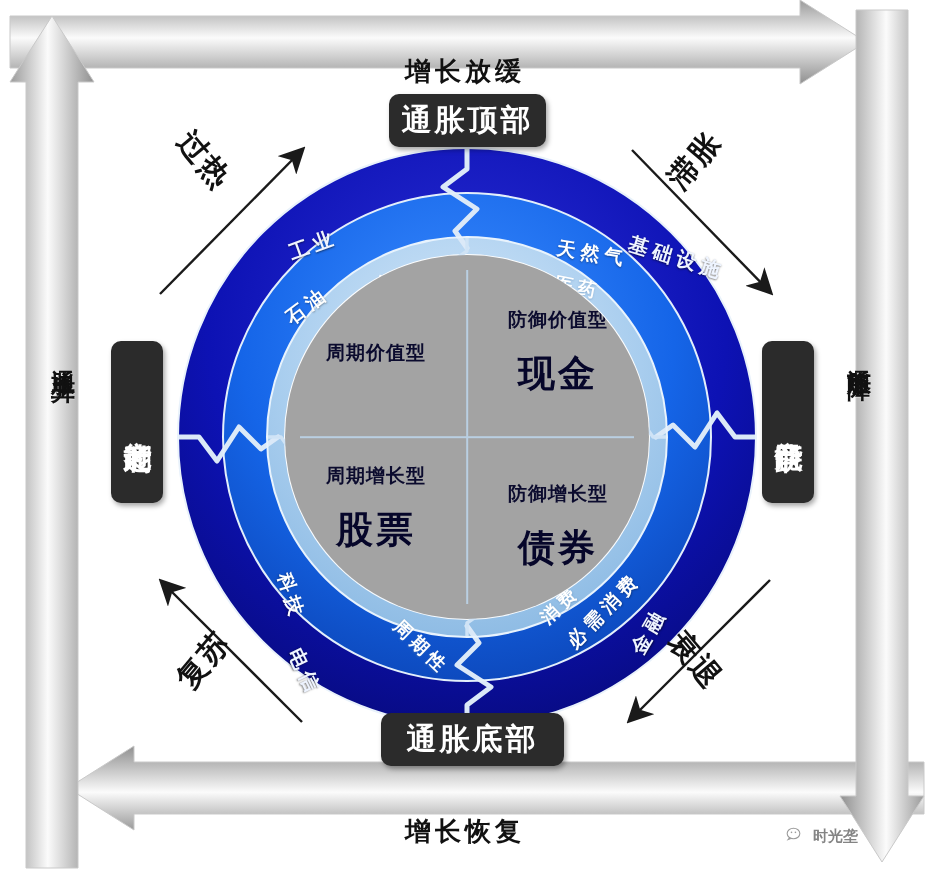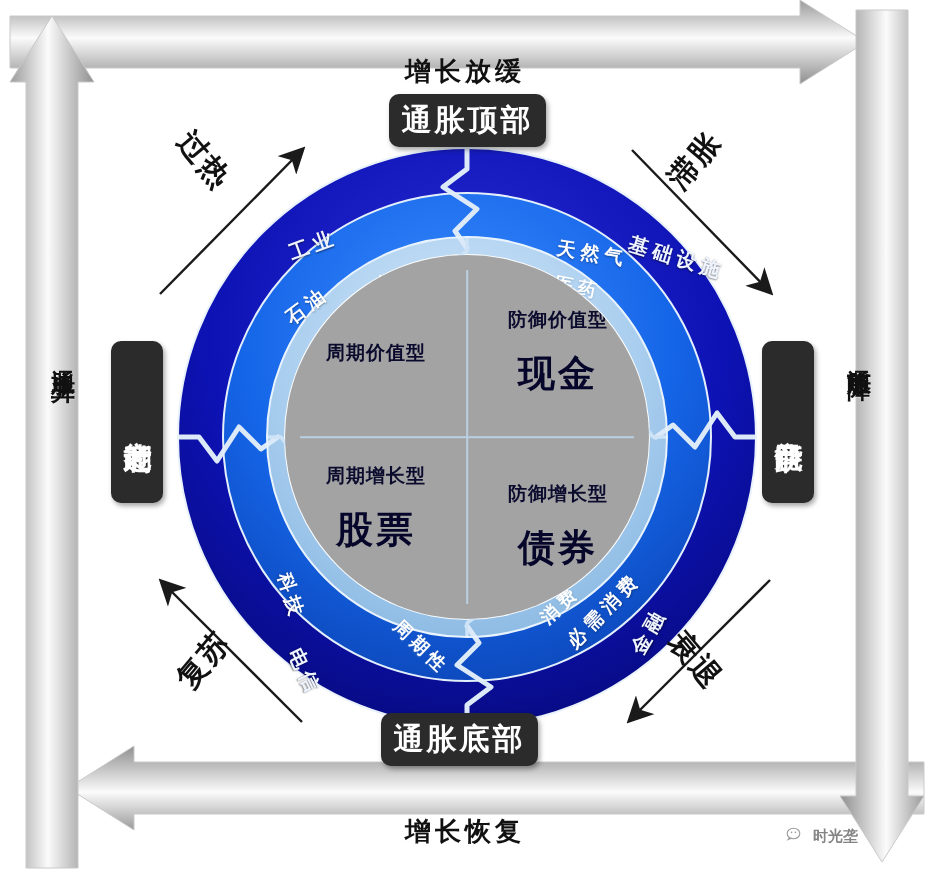--- a/index.html
+++ b/index.html
@@ -22,21 +22,21 @@
       text-orientation:upright;letter-spacing:3px;}
 
   
   .badge{position:absolute;background:#2b2b2b;color:#fff;font-weight:bold;
       border-radius:10px;display:flex;align-items:center;justify-content:center;
       box-shadow:2px 3px 5px rgba(0,0,0,.35);}
   .badge-h{font-size:30px;letter-spacing:3px;}
   .badge-v{font-size:28px;letter-spacing:2px;writing-mode:vertical-rl;
       text-orientation:upright;}
   #badge-top{left:381px;top:94px;width:157px;height:53px;margin-left:8px;}
-  #badge-bottom{left:381px;top:713px;width:157px;height:53px;}
+  #badge-bottom{left:381px;top:713px;width:183px;height:53px;}
   #badge-left{left:111px;top:341px;width:52px;height:162px;}
   #badge-right{left:762px;top:341px;width:52px;height:162px;}
 
   
   .phase{position:absolute;color:#111;font-weight:bold;font-size:30px;
       letter-spacing:2px;white-space:nowrap;}
   #ph-tl{left:172px;top:140px;transform:rotate(50deg);}
   #ph-tr{left:663px;top:140px;transform:rotate(-50deg);}
   #ph-bl{left:172px;top:640px;transform:rotate(-50deg);}
   #ph-br{left:663px;top:640px;transform:rotate(50deg);}

